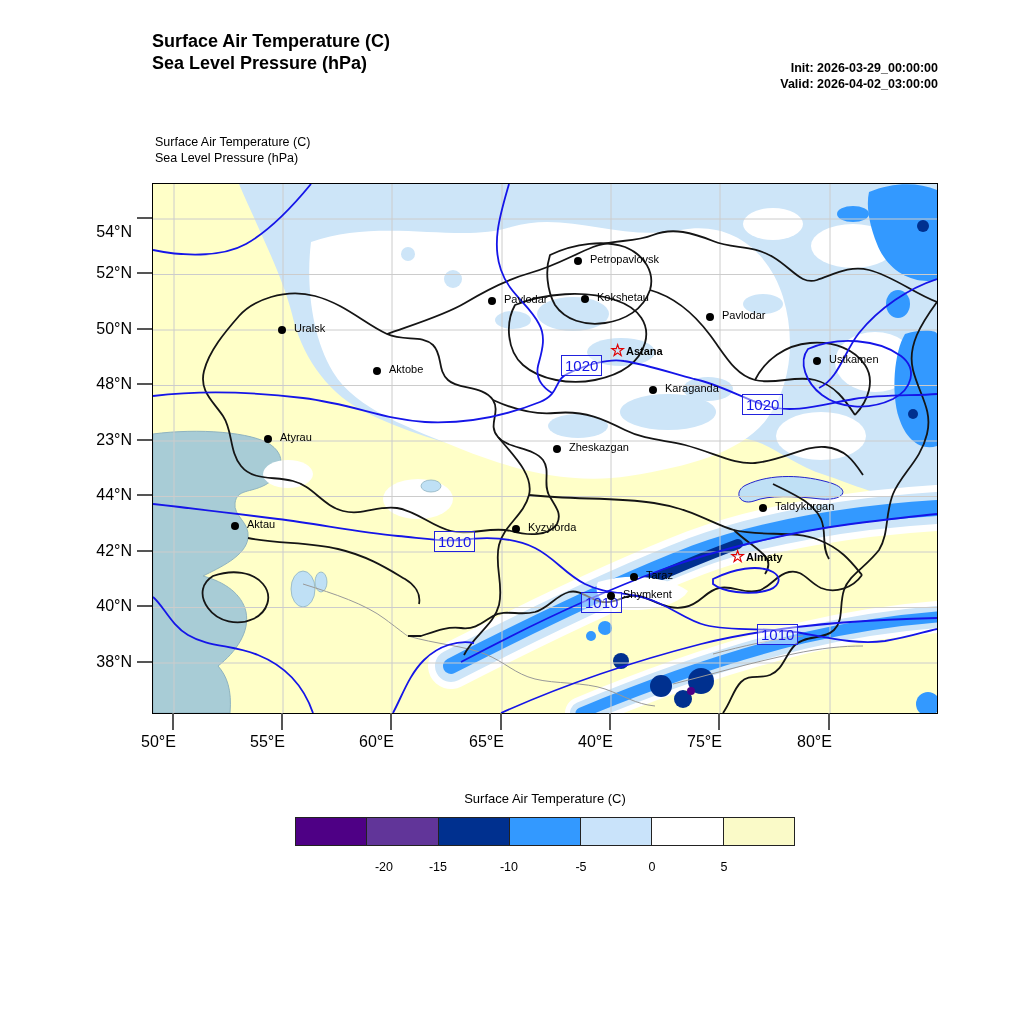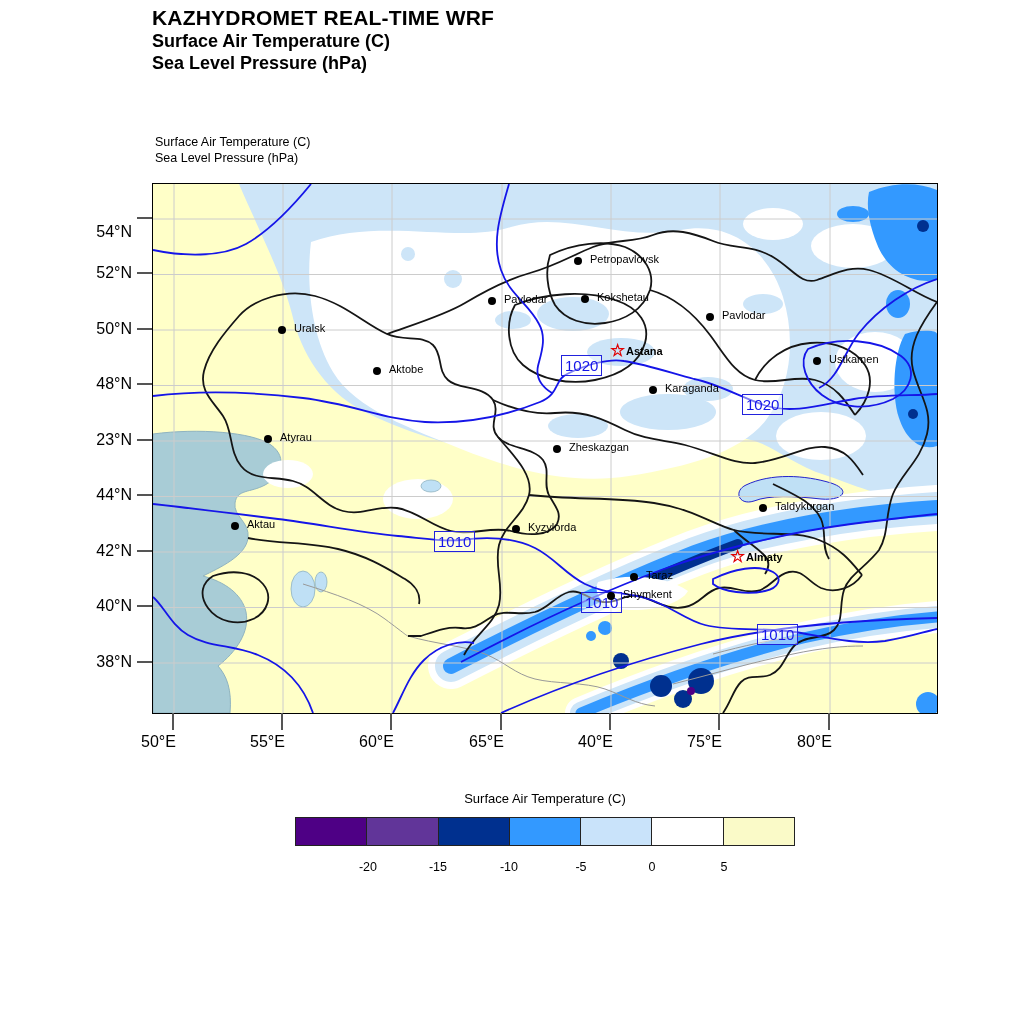--- a/index.html
+++ b/index.html
@@ -35,23 +35,26 @@
   #cb .cell:last-child{border-right:none;}
   .c0{background:#4E0085;} .c1{background:#613599;} .c2{background:#00308F;}
   .c3{background:#3399FF;} .c4{background:#C9E3FA;} .c5{background:#FFFFFF;} .c6{background:#FAFAC8;}
   .cbtick{top:860px;width:40px;text-align:center;font-size:12.5px;}
 </style>
 </head>
 <body>
 
 <div id="page">
 
-  <div class="abs title-l1">KAZHYDROMET REAL-TIME WRF</div>
   <div class="abs title-l2">Surface Air Temperature  (C)</div>
   <div class="abs title-l3">Sea Level Pressure  (hPa)</div>
+  <div class="abs initvalid">
+    <div>Init: 2026-03-29_00:00:00</div>
+    <div>Valid: 2026-04-02_03:00:00</div>
+  </div>
 
   <div class="abs caption">
     <div>Surface Air Temperature   (C)</div>
     <div>Sea Level Pressure   (hPa)</div>
   </div>
 
   <div class="abs" id="map-frame">
     <svg width="784" height="529" viewBox="0 0 784 529">
 
       <rect x="0" y="0" width="784" height="529" fill="#FFFFC8"></rect>
@@ -305,20 +308,20 @@
   <div class="abs cb-title">Surface Air Temperature (C)</div>
   <div class="abs" id="cb">
     <div class="cell c0"></div>
     <div class="cell c1"></div>
     <div class="cell c2"></div>
     <div class="cell c3"></div>
     <div class="cell c4"></div>
     <div class="cell c5"></div>
     <div class="cell c6"></div>
   </div>
-  <div class="abs cbtick" style="left:348px">-20</div>
+  <div class="abs cbtick" style="left:364px">-20</div>
   <div class="abs cbtick" style="left:418px">-15</div>
   <div class="abs cbtick" style="left:489px">-10</div>
   <div class="abs cbtick" style="left:561px">-5</div>
   <div class="abs cbtick" style="left:632px">0</div>
   <div class="abs cbtick" style="left:704px">5</div>
 
 </div>
 
 </body></html>

